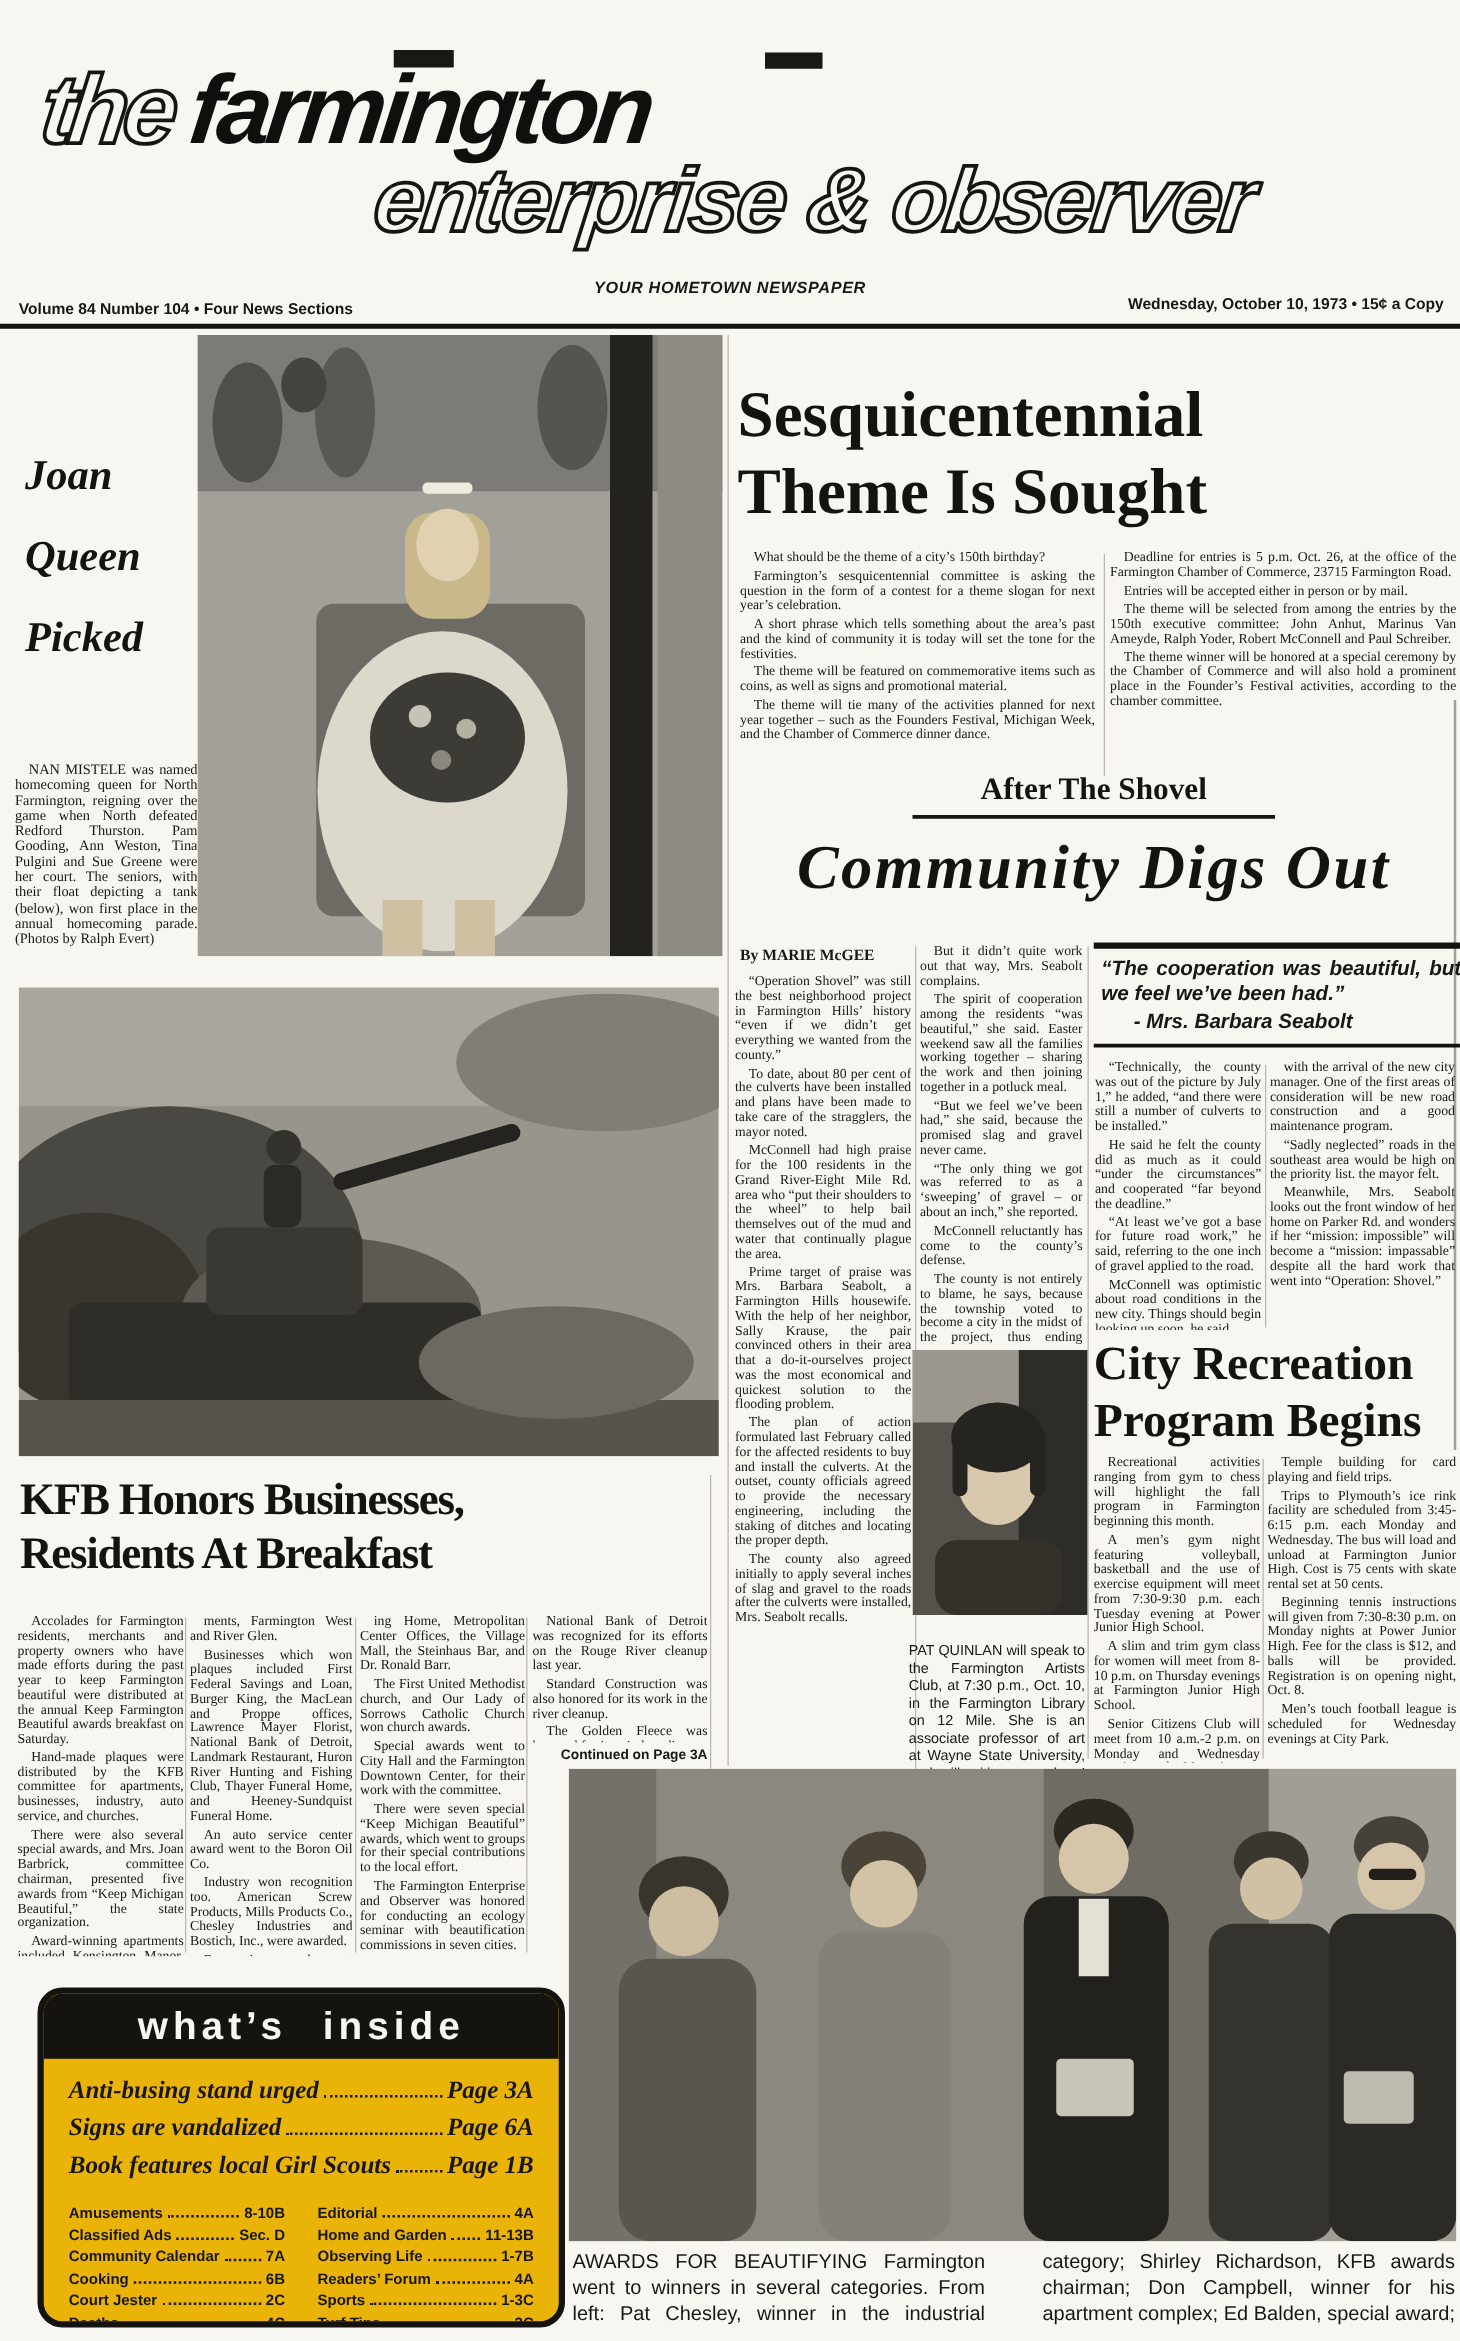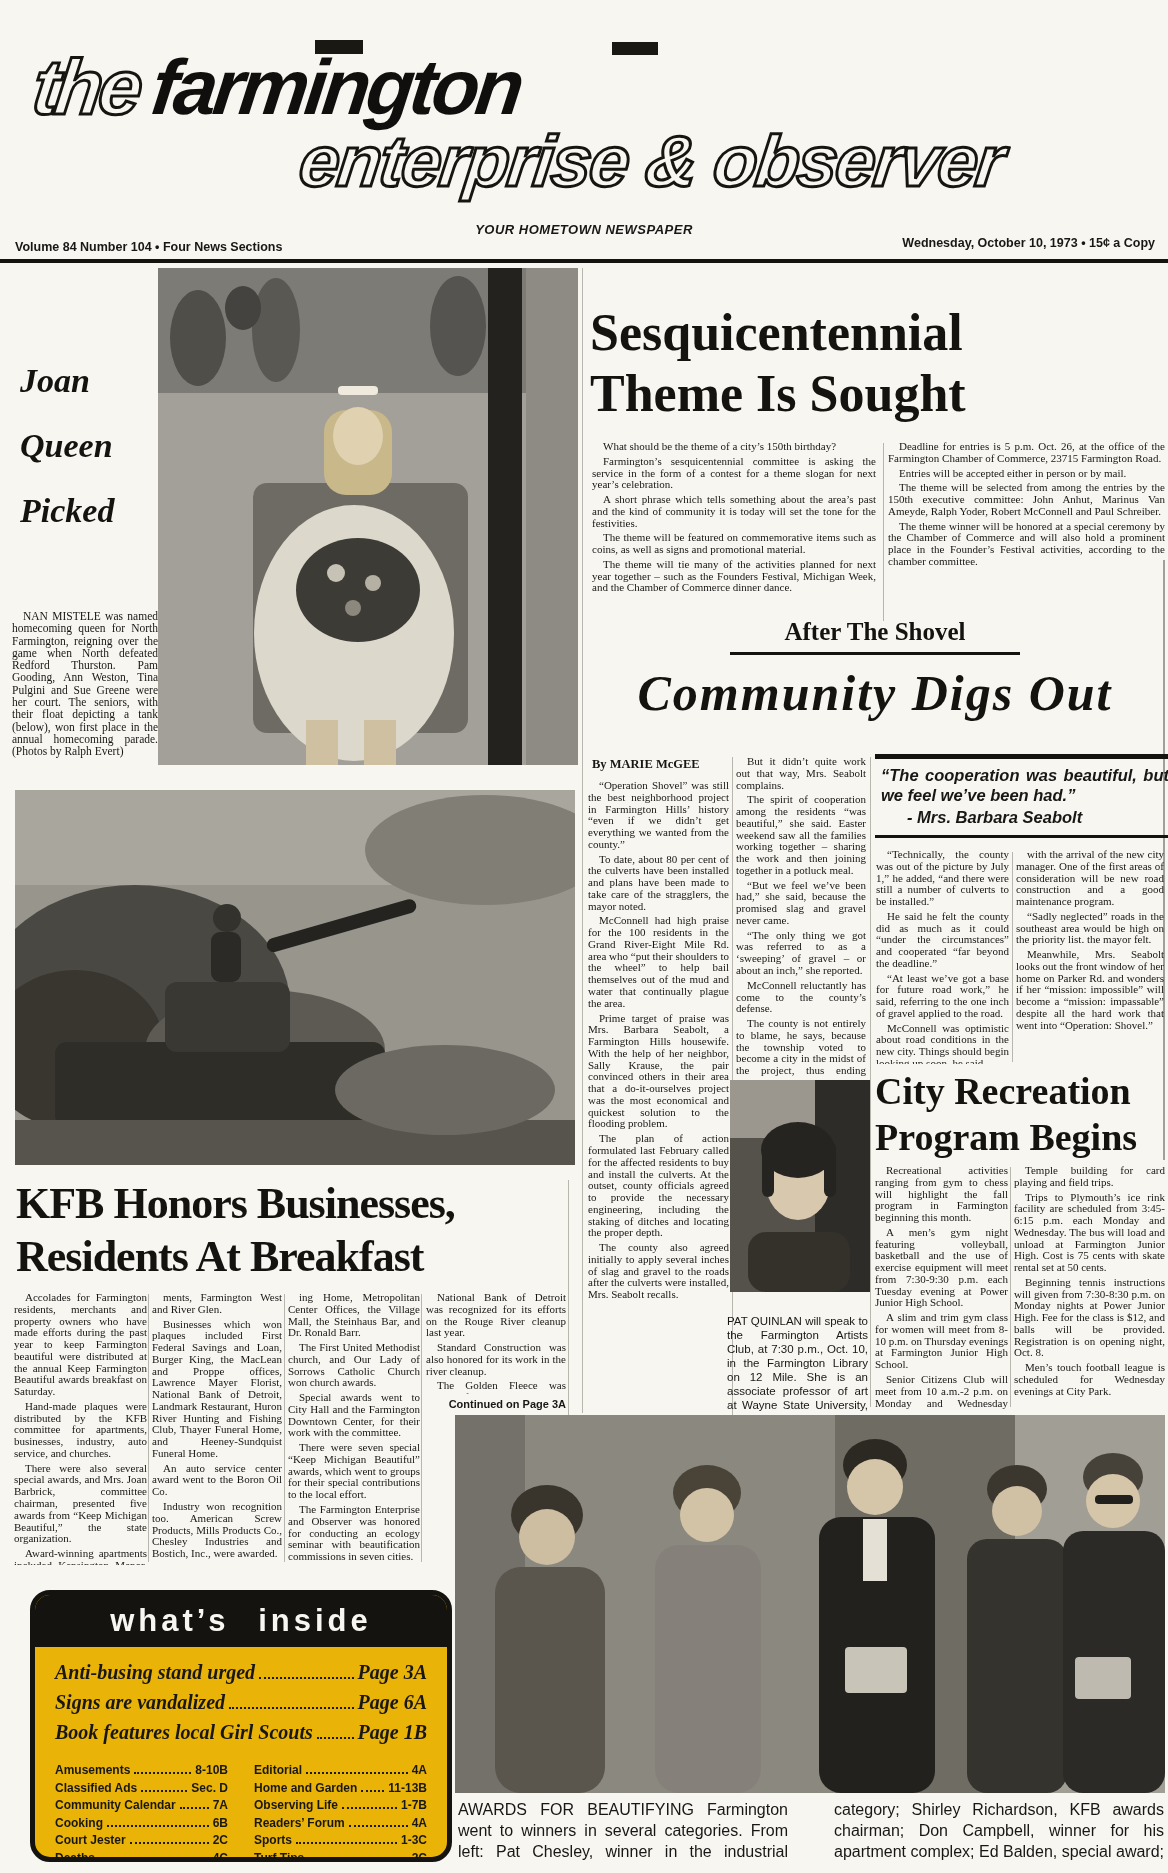--- a/index.html
+++ b/index.html
@@ -20,21 +20,21 @@
   .rule-h{background:#14130f;}
   .rule-v{background:#b9b6ae;width:1px;}
 
   
   .hl{font-family:"Liberation Serif",serif;font-weight:bold;color:#14130f;}
   .nq-line{font-size:34px;font-style:italic;font-weight:bold;margin-bottom:27px;}
   .sesq{font-size:52px;line-height:1.18;letter-spacing:0px;margin-top:20px;}
   .kicker{font-size:25px;text-align:center;}
   .cdo{font-size:50px;font-style:italic;letter-spacing:2px;text-align:center;}
   .cityrec{font-size:38px;line-height:1.22;}
-  .kfbhl{font-size:44px;line-height:1.2;letter-spacing:-1px;}
+  .kfbhl{font-size:36px;line-height:1.2;letter-spacing:-1px;}
 
   
   .body-col{font-size:11px;line-height:1.07;text-align:justify;overflow:hidden;}
   .body-col p{margin:0 0 3px;text-indent:11px;}
   .byline{font-size:12.5px;font-weight:bold;}
   .caption{font-family:"Liberation Sans",sans-serif;font-size:11.5px;line-height:1.22;text-align:justify;overflow:hidden;}
   .caption2{font-family:"Liberation Sans",sans-serif;font-size:16px;line-height:1.3;text-align:justify;
             column-count:2;column-gap:46px;overflow:hidden;}
   .continued{font-family:"Liberation Sans",sans-serif;font-size:11px;font-weight:bold;text-align:right;}
 
@@ -110,21 +110,21 @@
     <rect x="148" y="452" width="32" height="45" fill="#cfc0a2"></rect>
     <rect x="206" y="452" width="32" height="45" fill="#cfc0a2"></rect>
   </svg>
 
   <div class="abs hl sesq" style="left:590px;top:282px;width:578px;">
     <div>Sesquicentennial</div>
     <div>Theme Is Sought</div>
   </div>
   <div class="abs body-col" style="left:592px;top:441px;width:284px;height:186px;">
       <p>What should be the theme of a city’s 150th birthday?</p>
-      <p>Farmington’s sesquicentennial committee is asking the service in the form of a contest for a theme slogan for next year’s celebration.</p>
+      <p>Farmington’s sesquicentennial committee is asking the question in the form of a contest for a theme slogan for next year’s celebration.</p>
       <p>A short phrase which tells something about the area’s past and the kind of community it is today will set the tone for the festivities.</p>
       <p>The theme will be featured on commemorative items such as coins, as well as signs and promotional material.</p>
       <p>The theme will tie many of the activities planned for next year together – such as the Founders Festival, Michigan Week, and the Chamber of Commerce dinner dance.</p>
     </div>
   <div class="abs body-col" style="left:888px;top:441px;width:277px;height:186px;">
       <p>Deadline for entries is 5 p.m. Oct. 26, at the office of the Farmington Chamber of Commerce, 23715 Farmington Road.</p>
       <p>Entries will be accepted either in person or by mail.</p>
       <p>The theme will be selected from among the entries by the 150th executive committee: John Anhut, Marinus Van Ameyde, Ralph Yoder, Robert McConnell and Paul Schreiber.</p>
       <p>The theme winner will be honored at a special ceremony by the Chamber of Commerce and will also hold a prominent place in the Founder’s Festival activities, according to the chamber committee.</p>
     </div>

